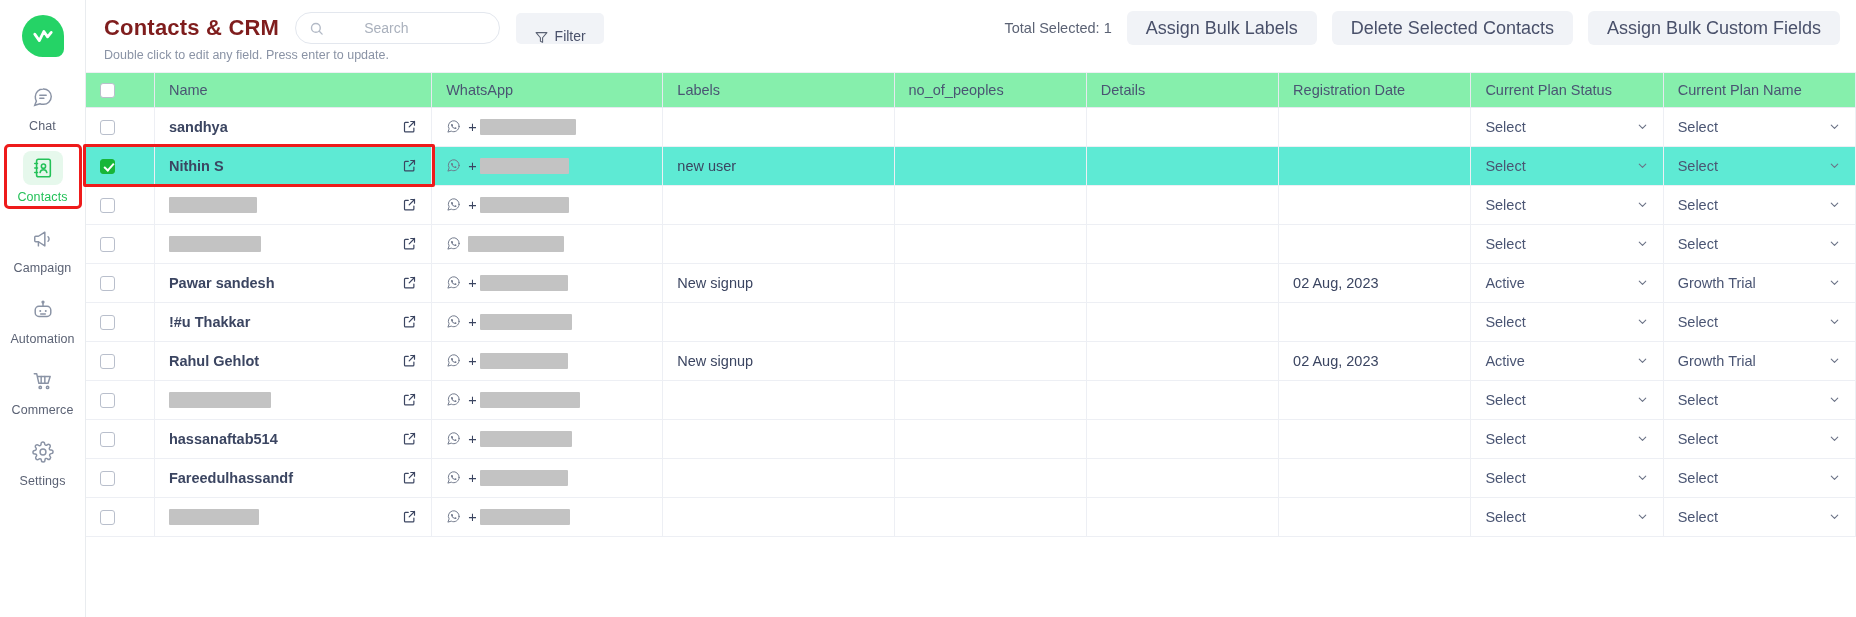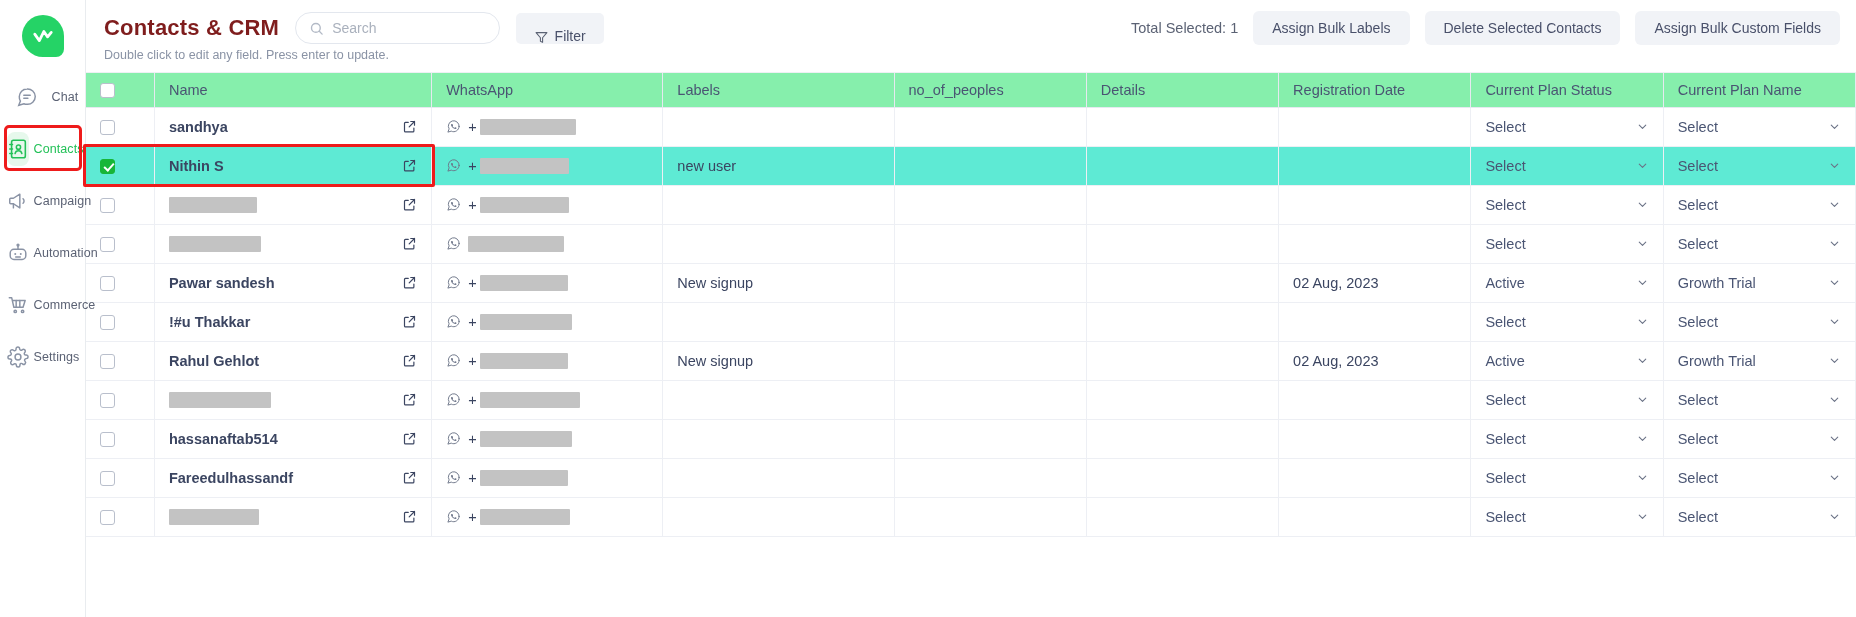--- a/index.html
+++ b/index.html
@@ -21,21 +21,21 @@
   }
   .logo-wrap { width: 86px; height: 52px; display: flex; align-items: center; justify-content: center; }
   .logo {
     width: 42px; height: 42px; border-radius: 50% 50% 8px 50%;
     background: #25d366;
     display: flex; align-items: center; justify-content: center;
     color: #fff; font-size: 24px; font-weight: 700; line-height: 1;
   }
   .nav-item {
     width: 72px; margin-top: 12px;
-    display: flex; flex-direction: row; align-items: center;
+    display: flex; flex-direction: column; align-items: center;
     gap: 5px; cursor: pointer; position: relative;
     padding: 4px 0 2px 0;
   }
   .nav-icon-box {
     width: 40px; height: 34px; border-radius: 8px;
     display: flex; align-items: center; justify-content: center;
     color: #8a93a5;
   }
   .nav-label { font-size: 12.5px; color: #5b6274; letter-spacing: .1px; }
   .nav-item.active .nav-icon-box { background: #e6f8ec; color: #23c158; }
@@ -54,33 +54,34 @@
   .search-box {
     width: 205px; height: 32px; border: 1px solid #e3e7ee; border-radius: 16px;
     display: flex; align-items: center; gap: 8px; padding: 0 13px;
     background: #fff;
   }
   .search-box .sicon { color: #b3bac6; display: flex; }
   .search-input {
     border: none; outline: none; background: transparent;
     font-size: 14px; color: #8b5cf6; width: 100%;
     font-family: "Liberation Sans", sans-serif;
+    margin-left: 32px;
   }
   .search-input::placeholder { color: #aab1bd; }
   .filter-btn {
     height: 31px; min-width: 88px; background: #f1f3f7; border: none; border-radius: 5px;
     display: flex; align-items: flex-end; justify-content: center; gap: 7px;
     font-size: 14px; color: #49506a; cursor: pointer;
     font-family: "Liberation Sans", sans-serif;
   }
   .top-right { margin-left: auto; display: flex; align-items: center; gap: 15px; }
   .total-selected { font-size: 14.5px; color: #5b6274; white-space: nowrap; }
   .bulk-btn {
     height: 34px; background: #f1f3f7; border: none; border-radius: 6px;
-    padding: 0 19px; font-size: 14px; color: #49506a; cursor: pointer;
+    padding: 0 19px; font-size: 18px; color: #49506a; cursor: pointer;
     white-space: nowrap; font-family: "Liberation Sans", sans-serif;
   }
   .hint { font-size: 12.5px; color: #8a93a5; padding: 0 0 10px 18px; margin-top: -8px; }
 
   
   .table-wrap { flex: 1; overflow: hidden; border-top: 1px solid #eef0f4; }
   table { border-collapse: collapse; width: 1770px; table-layout: fixed; }
   thead th {
     background: #86efac; height: 34px; font-size: 14.5px; font-weight: 400;
     color: #4a5573; text-align: left; padding: 0 14px;

